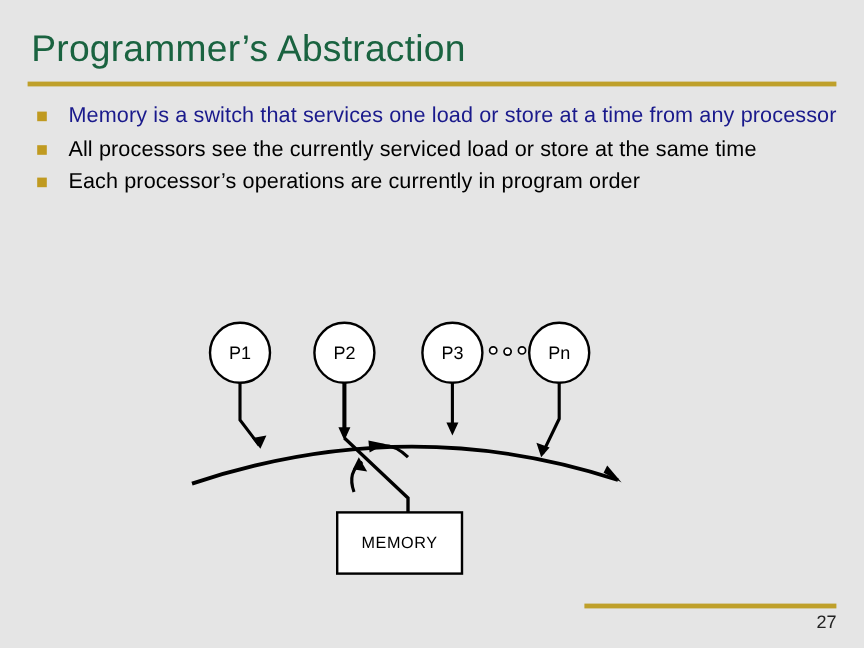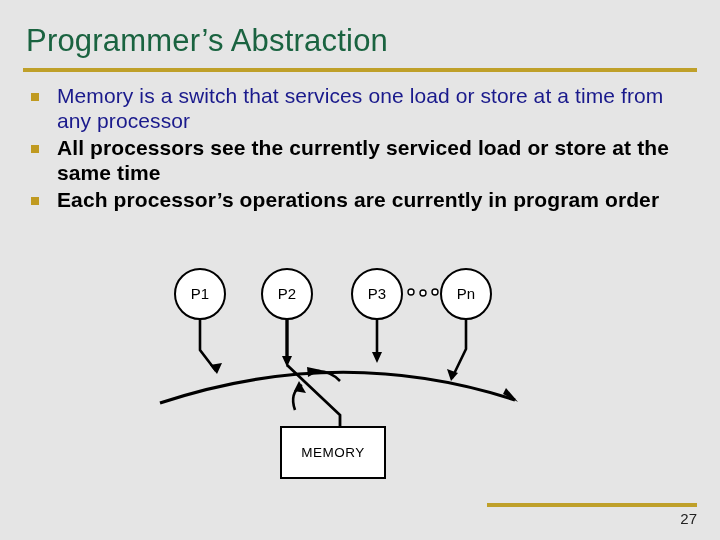--- a/index.html
+++ b/index.html
@@ -38,37 +38,37 @@
   #bullet-list {
     position: absolute;
     left: 23px;
     top: 84px;
     width: 676px;
   }
   .bullet-row {
     position: relative;
     padding-left: 34px;
     margin: 0 0 3px 0;
-    font-size: 21px;
+    font-size: 18px;
     line-height: 24.5px;
   }
   .bullet-marker {
     position: absolute;
     left: 8px;
     top: 9px;
     width: 8px;
     height: 8px;
     background: #c09a20;
   }
   .bullet-text {
     display: block;
     letter-spacing: 0.1px;
   }
   .navy { color: #1a1a8c; }
-  .black { color: #000000; font-weight: bold; }
+  .black { color: #000000; }
   #diagram {
     position: absolute;
     left: 0;
     top: 255px;
     width: 720px;
     height: 240px;
   }
   #footer-rule {
     position: absolute;
     left: 487px;

